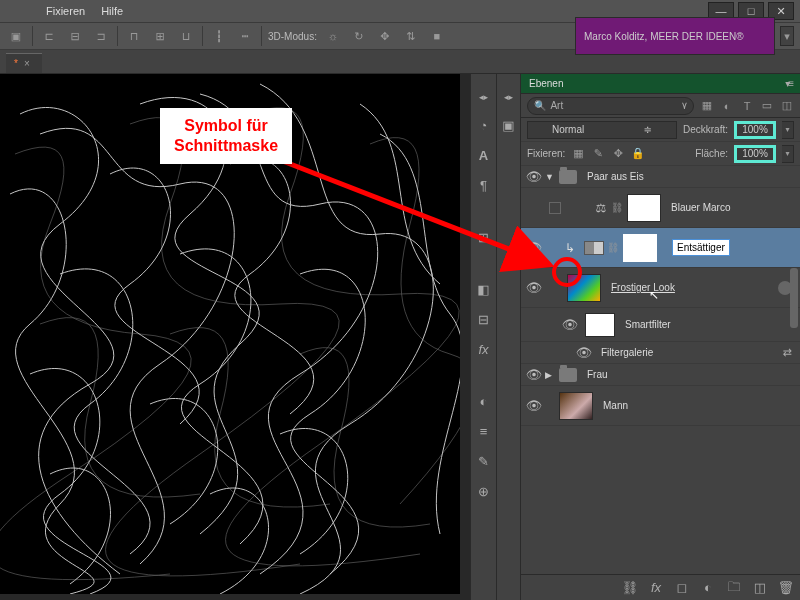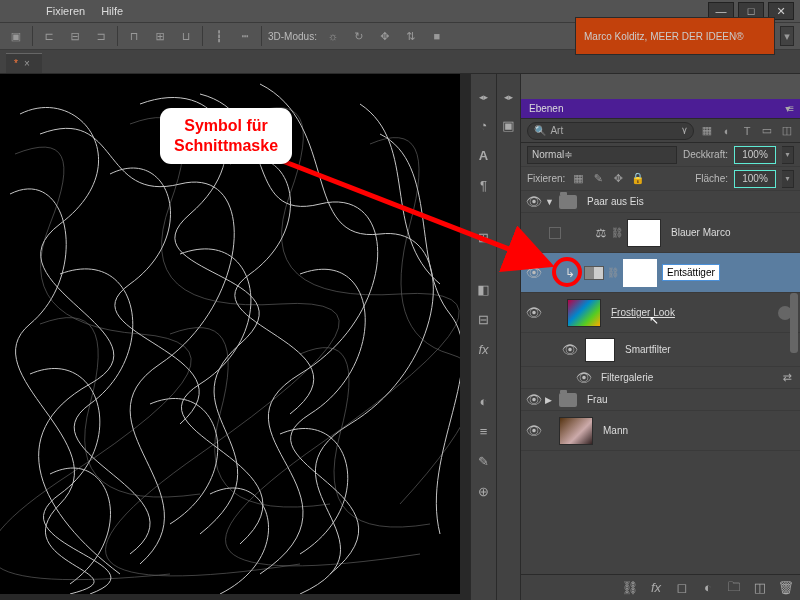--- a/index.html
+++ b/index.html
@@ -6,71 +6,71 @@
 body { background:#535353; width:800px; height:600px; overflow:hidden; position:relative; color:#ddd; font-size:11px; }
 .topbar { height:22px; background:#535353; display:flex; align-items:center; padding:0 6px; justify-content:space-between; }
 .menu { display:flex; gap:16px; padding-left:40px; }
 .menu span { color:#ddd; }
 .winctrl { display:flex; gap:4px; }
 .winctrl div { width:26px; height:18px; background:#3a3a3a; border:1px solid #222; display:flex; align-items:center; justify-content:center; color:#ccc; font-size:11px; }
 .optbar { height:28px; background:#535353; border-top:1px solid #3a3a3a; border-bottom:1px solid #3a3a3a; display:flex; align-items:center; padding:0 6px; gap:6px; }
 .optbar .ico { width:20px; height:20px; display:flex; align-items:center; justify-content:center; color:#999; }
 .optbar .sep { width:1px; height:20px; background:#3a3a3a; }
 .optbar .spacer { flex:1; }
-.workspace { height:20px; background:#c2410c; border:1px solid #2a2a2a; padding:18px 8px; font-size:10px; color:#ccc; min-width:200px; display:flex; align-items:center; }
+.workspace { height:20px; background:#701a75; border:1px solid #2a2a2a; padding:18px 8px; font-size:10px; color:#ccc; min-width:200px; display:flex; align-items:center; }
 .ws-arrow { width:14px; height:20px; background:#424242; border:1px solid #2a2a2a; display:flex; align-items:center; justify-content:center; color:#999; margin-left:-1px; }
 .tabbar { height:24px; background:#424242; display:flex; align-items:flex-end; padding-left:6px; border-bottom:1px solid #2a2a2a; }
 .tab { padding:4px 12px 4px 8px; background:#3a3a3a; color:#ddd; font-size:10px; border-top:1px solid #666; display:flex; align-items:center; gap:6px; }
 .tab .dirty { color:#ff7b3d; }
 .tab .x { color:#999; }
 .content { position:absolute; top:74px; left:0; right:0; bottom:0; display:flex; }
 .canvas { width:470px; height:100%; background:#282828; display:flex; align-items:flex-start; justify-content:flex-start; overflow:hidden; position:relative; }
 .artwork { width:460px; height:520px; background:#000; position:relative; overflow:hidden; margin-left:0; }
 .artwork svg { position:absolute; inset:0; }
 .palcol { width:26px; background:#424242; border-left:1px solid #2a2a2a; display:flex; flex-direction:column; align-items:center; padding-top:18px; gap:8px; }
 .palcol .collapse { width:14px; height:10px; font-size:9px; color:#aaa; text-align:center; margin-bottom:4px; }
 .palico { width:22px; height:22px; display:flex; align-items:center; justify-content:center; color:#aaa; font-size:13px; }
 .panelarea { flex:1; background:#535353; min-width:0; display:flex; flex-direction:column; border-left:1px solid #2a2a2a; }
-.panel-head { height:20px; background:#4c1d95; display:flex; align-items:center; padding:0 8px; border-bottom:1px solid #2a2a2a; justify-content:space-between;margin-top:25px; }
+.panel-head { height:20px; background:#14532d; display:flex; align-items:center; padding:0 8px; border-bottom:1px solid #2a2a2a; justify-content:space-between; }
 .panel-head span { font-size:10px; color:#ddd; }
 .panel-head .menu-lines { color:#aaa; letter-spacing:-2px; }
 .filter-row { height:24px; background:#424242; display:flex; align-items:center; padding:0 6px; gap:6px; border-bottom:1px solid #2a2a2a; }
 .search { flex:1; min-width:0; height:18px; background:#3a3a3a; border:1px solid #2a2a2a; border-radius:9px; display:flex; align-items:center; padding:0 6px; gap:4px; color:#aaa; font-size:10px; }
 .tiny-ico { width:14px; height:14px; display:flex; align-items:center; justify-content:center; color:#999; font-size:11px; }
 .blend-row, .lock-row { height:24px; background:#424242; display:flex; align-items:center; padding:0 6px; gap:6px; border-bottom:1px solid #3a3a3a; }
-.blend-select { flex:1; height:18px; background:#3a3a3a; border:1px solid #2a2a2a; padding:0 4px; font-size:10px; color:#ccc; display:flex; align-items:center; }
+.blend-select { flex:1; height:18px; background:#3a3a3a; border:1px solid #2a2a2a; padding:0 24px; font-size:10px; color:#ccc; display:flex; align-items:center; justify-content:space-between; }
 .lbl { font-size:10px; color:#bbb; white-space:nowrap; }
-.pct { width:42px; height:18px; background:#3a3a3a; border:1px solid #5eead4; font-size:10px; color:#ccc; display:flex; align-items:center; justify-content:center; }
+.pct { width:42px; height:18px; background:#3a3a3a; border:3px solid #5eead4; font-size:10px; color:#ccc; display:flex; align-items:center; justify-content:center; }
 .pct-arrow { width:12px; height:18px; background:#3a3a3a; border:1px solid #2a2a2a; border-left:none; display:flex; align-items:center; justify-content:center; color:#999; font-size:8px; }
 .layers { flex:1; background:#424242; overflow:auto; }
 .lrow { display:flex; align-items:center; height:34px; border-bottom:1px solid #3a3a3a; padding:0 4px; }
 .lrow.tall { height:40px; }
 .lrow.short { height:22px; }
 .lrow.sel { background:#5a7da0; }
 .eye { width:18px; height:18px; display:flex; align-items:center; justify-content:center; color:#bbb; font-size:13px; margin-right:2px; }
 .indent { display:inline-block; }
 .disclosure { width:10px; color:#ccc; font-size:9px; }
 .folder { width:18px; height:14px; background:#7a7a7a; border-radius:2px; margin:0 4px; position:relative; }
 .folder:before { content:""; position:absolute; top:-3px; left:1px; width:7px; height:3px; background:#7a7a7a; border-radius:1px 1px 0 0; }
 .thumb { width:34px; height:28px; background:#fff; border:1px solid #2a2a2a; margin:0 4px; }
 .thumb.img1 { background:linear-gradient(135deg,#b04 0%,#08c 40%,#5c2 70%,#fa0 100%); }
 .thumb.img2 { background:linear-gradient(135deg,#531 0%,#caa 60%,#322 100%); }
 .thumb.sm { width:30px; height:24px; }
 .link-ico { width:12px; height:14px; display:flex; align-items:center; justify-content:center; color:#999; font-size:10px; }
 .adj-ico { width:20px; height:16px; color:#bbb; display:flex; align-items:center; justify-content:center; font-size:12px; }
 .name { font-size:10px; color:#ddd; margin-left:6px; white-space:nowrap; }
 .name.ul { text-decoration:underline; }
-.name-edit { background:#fff; color:#000; border:1px solid #4a90d9; font-size:10px; padding:2px 4px; width:58px; margin-left:1px; }
+.name-edit { background:#fff; color:#000; border:1px solid #4a90d9; font-size:10px; padding:2px 4px; width:58px; margin-left:11px; }
 .smart-badge { width:14px; height:14px; border-radius:50%; background:#666; margin-left:auto; margin-right:4px; }
 .clip-arrow { width:16px; height:16px; display:flex; align-items:center; justify-content:center; color:#ddd; font-size:12px; margin:0 3px; }
 .half-ico { width:20px; height:14px; background:linear-gradient(90deg,#888 50%,#ccc 50%); border:1px solid #555; margin:0 3px; }
 .bottombar { height:26px; background:#424242; border-top:1px solid #2a2a2a; display:flex; align-items:center; justify-content:flex-end; padding:0 6px; gap:10px; }
 .bottombar .bico { width:16px; height:16px; color:#aaa; display:flex; align-items:center; justify-content:center; font-size:13px; }
 
-.callout { position:absolute; top:108px; left:160px; background:#fff; color:#f00; font-weight:bold; font-size:16px; padding:8px 14px; text-align:center; line-height:1.25; z-index:20; box-shadow:0 1px 4px rgba(0,0,0,.5);border-radius:11px; }
+.callout { position:absolute; top:108px; left:160px; background:#fff; color:#f00; font-weight:bold; font-size:16px; padding:8px 14px; text-align:center; line-height:1.25; z-index:20; box-shadow:0 1px 4px rgba(0,0,0,.5); }
 svg.arrow { position:absolute; top:100px; left:150px; z-index:19; overflow:visible; pointer-events:none; }
 .red-circle { position:absolute; top:257px; left:552px; width:30px; height:30px; border:4px solid #f00; border-radius:50%; z-index:18; }
 .scrollbar { position:absolute; right:2px; top:0; width:8px; height:60px; background:#666; border-radius:3px; }
 </style>
 </head>
 <body>
 
 <div class="topbar">
   <div class="menu">
     <span>Fixieren</span>

